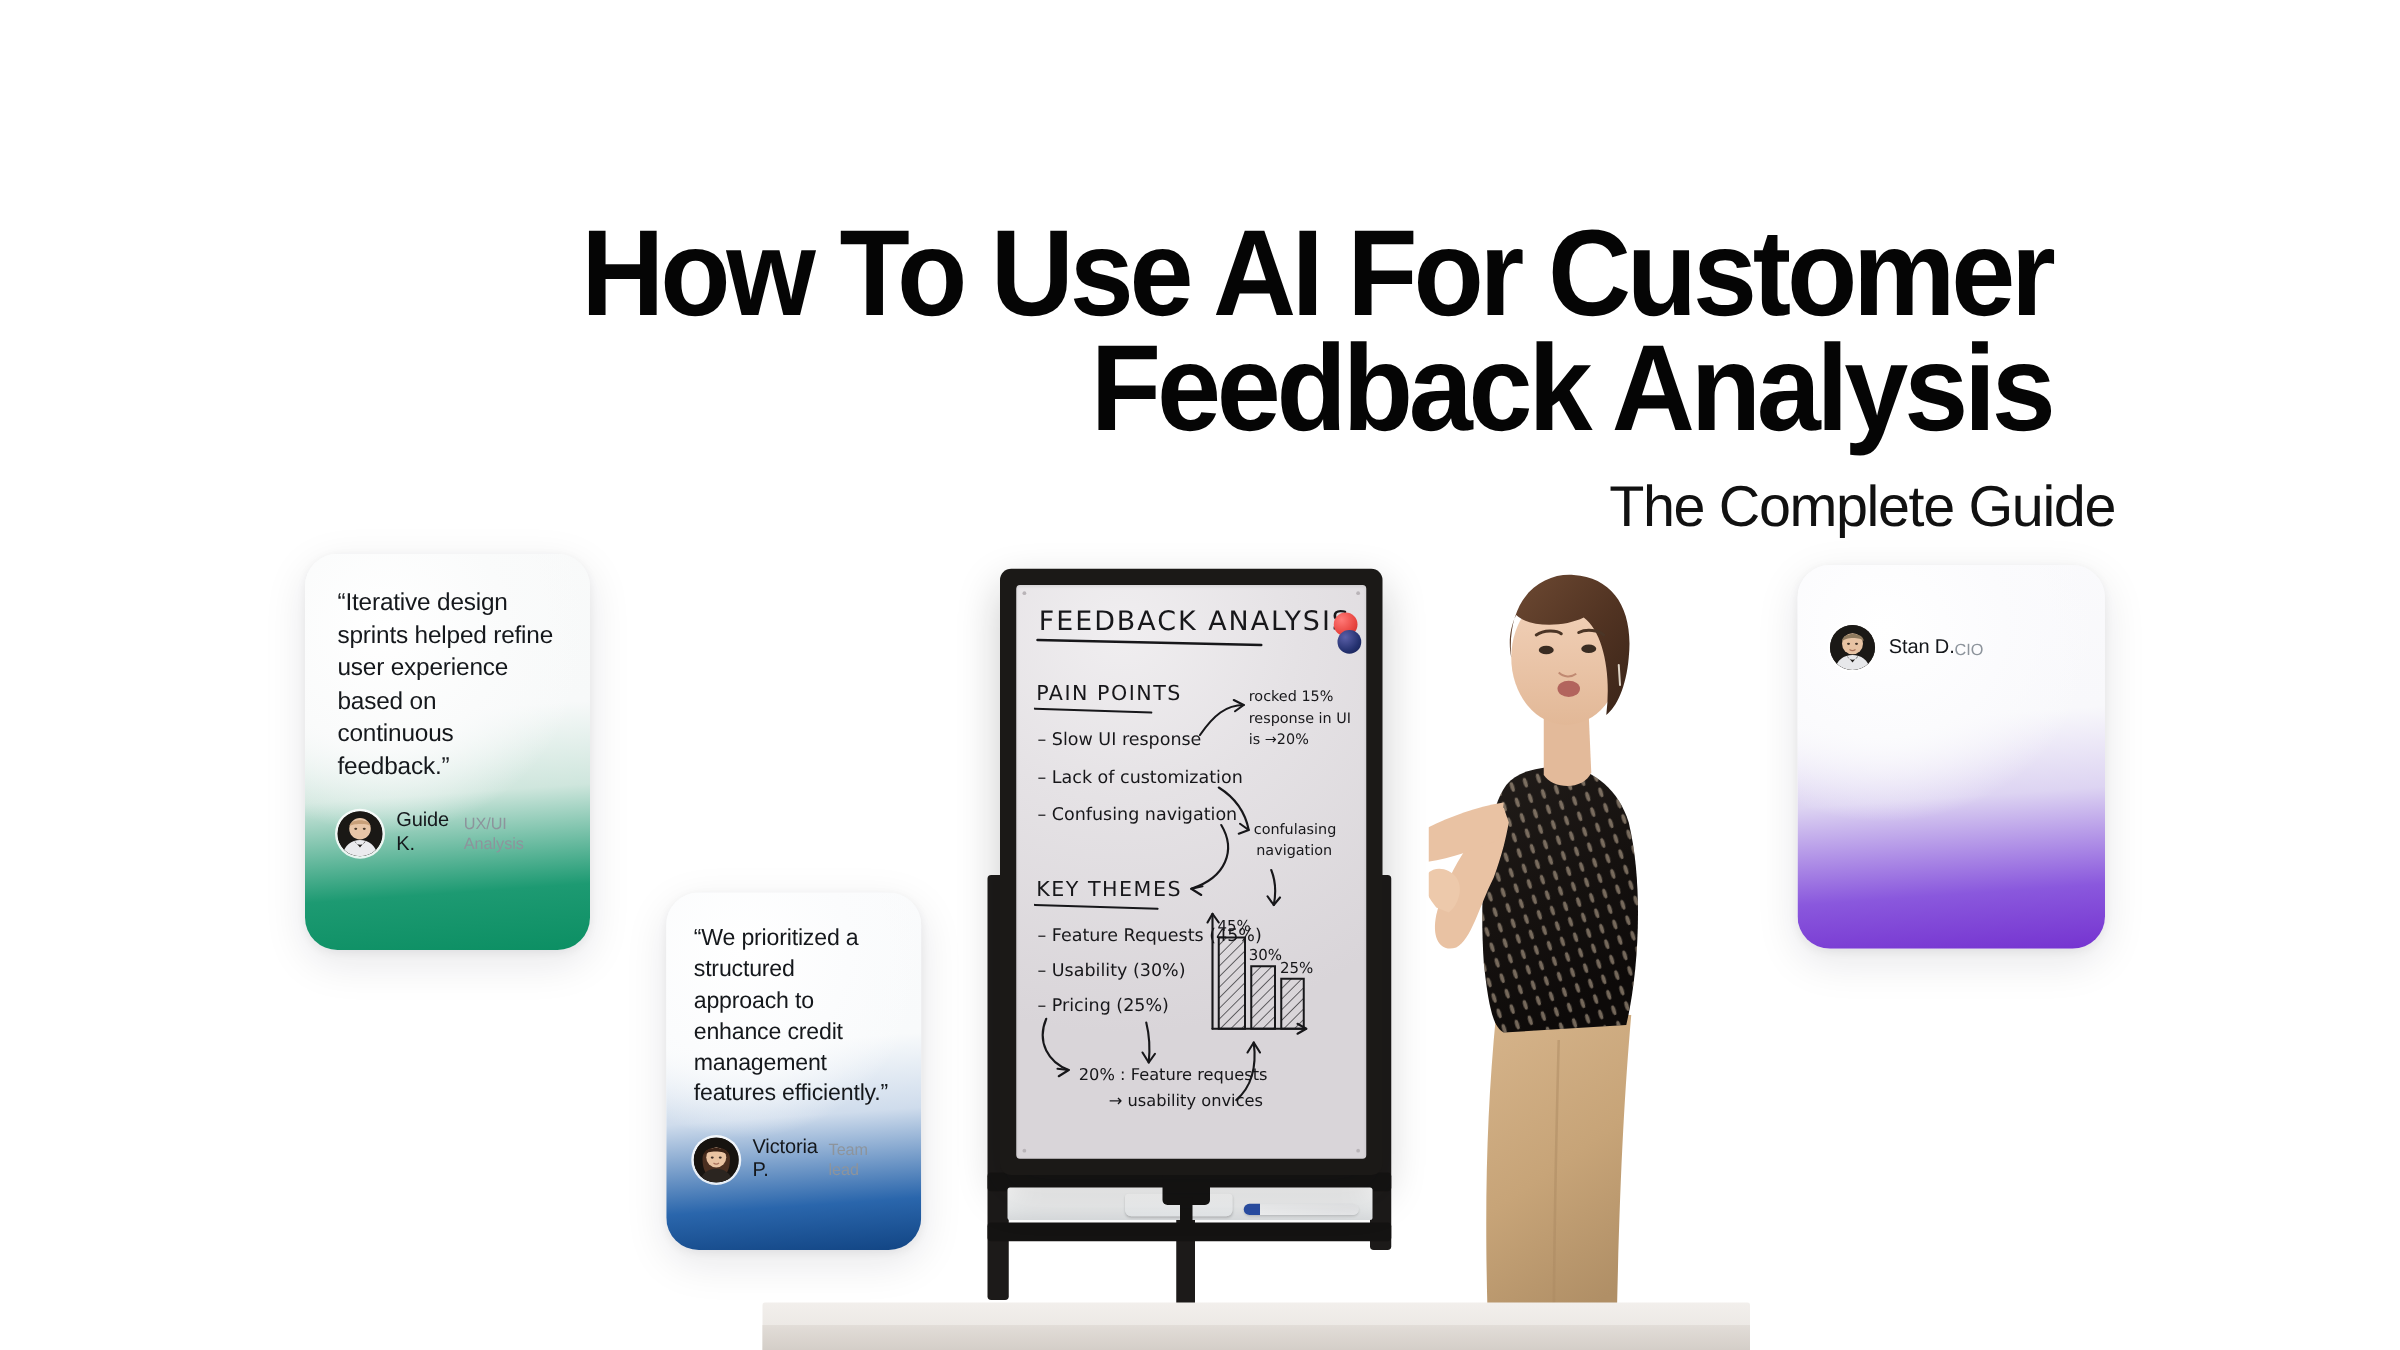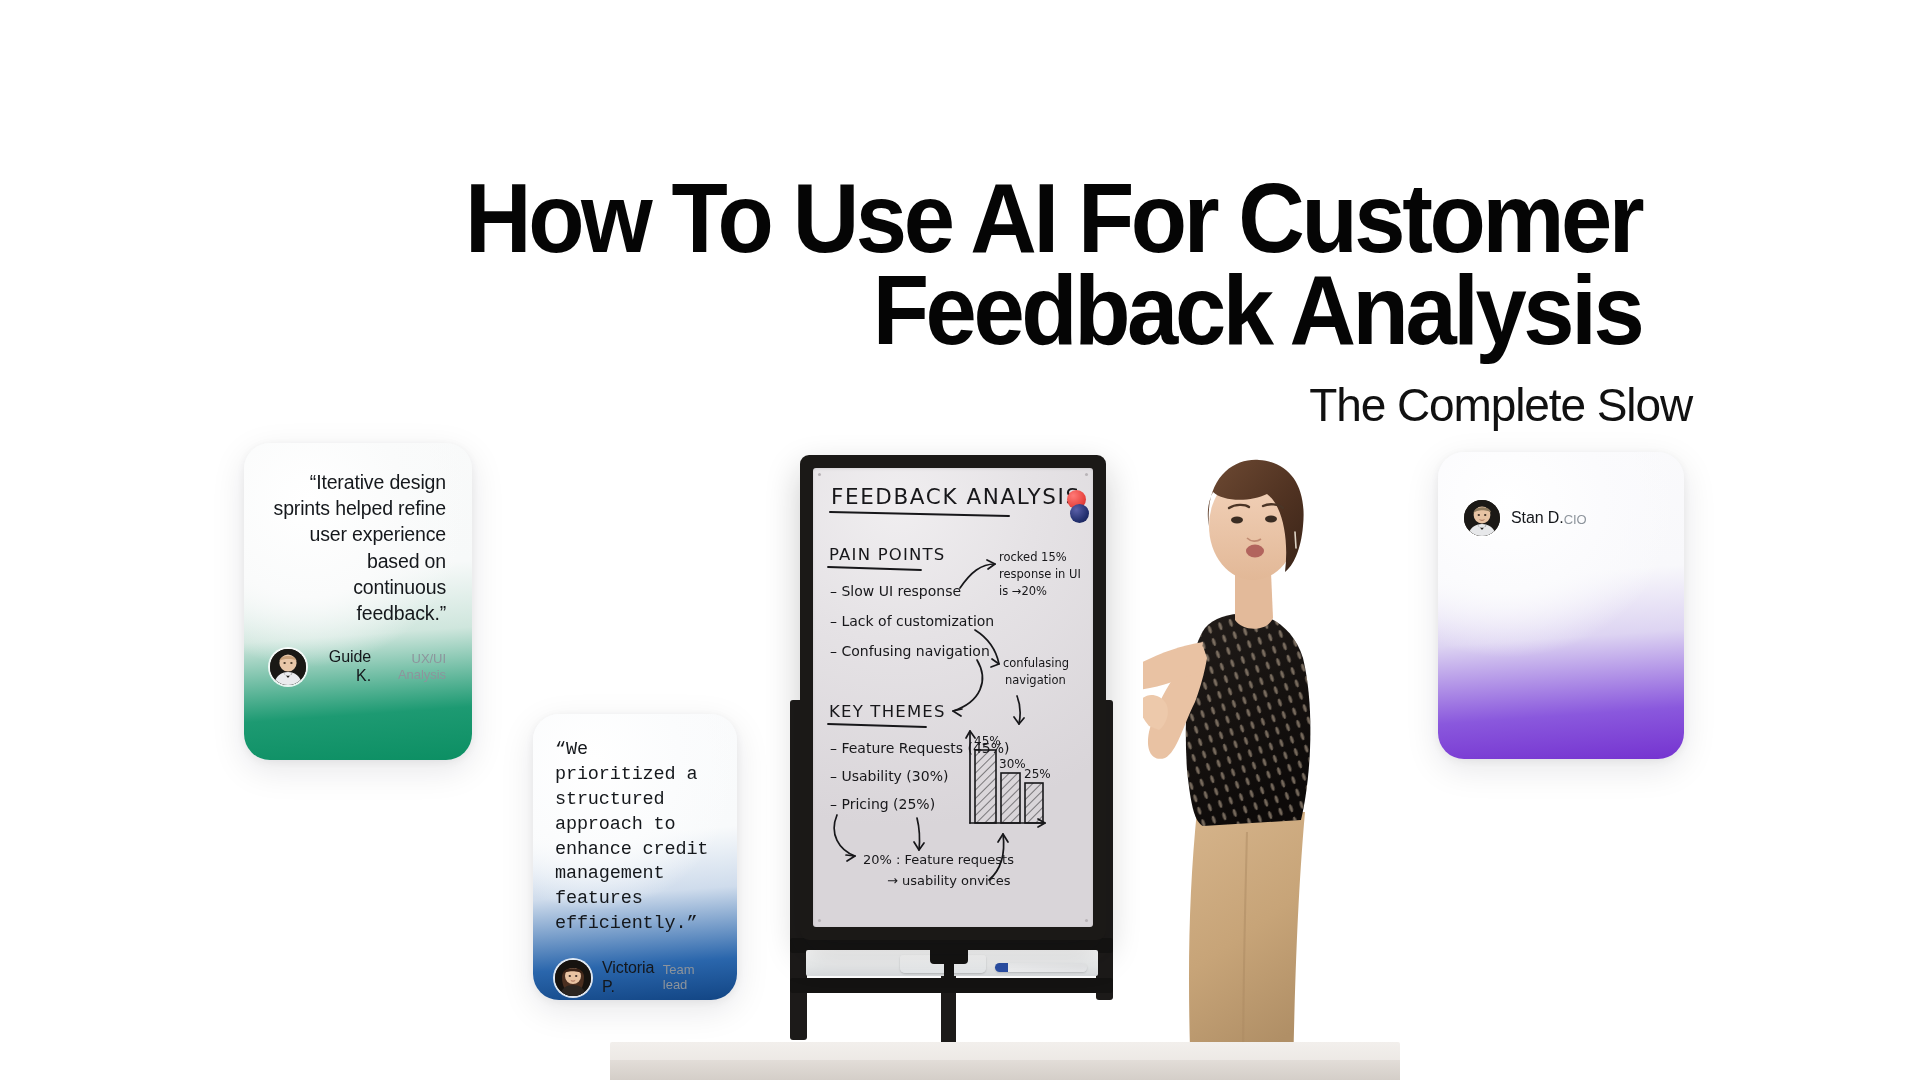--- a/index.html
+++ b/index.html
@@ -55,39 +55,39 @@
     flex:0 0 36px;overflow:hidden;position:relative;
     background:#2a2520;
     box-shadow:0 0 0 2px rgba(255,255,255,.85);
   }
   .avatar .face{position:absolute;left:0;top:0;width:100%;height:100%;}
   .tmeta{display:flex;flex-direction:row;line-height:1.18;}
   .tname{font-size:16px;color:#14171b;font-weight:400;letter-spacing:-0.1px;}
   .trole{font-size:13px;color:#8d949c;margin-top:3px;letter-spacing:-0.05px;}
 
   
-  #card-dmitry{left:244px;top:443px;width:228px;height:317px;text-align:right;}
+  #card-dmitry{left:244px;top:443px;width:228px;height:317px;}
   #card-dmitry .grad{
     background:
       radial-gradient(115% 85% at 28% 18%, #ffffff 0%, #fafbfb 36%, rgba(250,251,251,0) 62%),
       linear-gradient(176deg,#f9fafa 0%,#f7f9f9 40%,#cfe6dd 60%,#1d9a72 84%,#0c8f63 100%);
   }
   #card-victoria{left:533px;top:714px;width:204px;height:286px;}
   #card-victoria .grad{
     background:
       radial-gradient(115% 85% at 30% 16%, #ffffff 0%, #fbfcfd 36%, rgba(251,252,253,0) 62%),
       linear-gradient(176deg,#fafbfc 0%,#f8fafb 42%,#cfdcec 62%,#2a66ac 86%,#124584 100%);
   }
   #card-stan{left:1438px;top:452px;width:246px;height:307px;}
   #card-stan .grad{
     background:
       radial-gradient(115% 85% at 28% 16%, #ffffff 0%, #fbfbfd 34%, rgba(251,251,253,0) 60%),
       linear-gradient(176deg,#fafafc 0%,#f8f8fb 40%,#ddd4f2 60%,#8a58dd 84%,#7533d0 100%);
   }
-  #card-victoria .tquote{font-size:18.5px;font-family:Liberation Mono, monospace;}
+  #card-victoria .tquote{font-size:18.5px;}
   #card-victoria .inner{padding:24px 22px 0 22px;}
   #card-stan .inner{padding:26px 26px 0 26px;}
 
   
   .scene{position:absolute;left:0;top:0;width:1920px;height:1080px;}
 
   
   .easel-leg{position:absolute;background:#1c1a19;border-radius:3px;}
   #leg-left{left:790px;top:700px;width:17px;height:340px;}
   #leg-right{left:1096px;top:700px;width:17px;height:300px;}
@@ -160,21 +160,21 @@
   }
 </style>
 </head>
 <body>
 
 <div class="hero">
   <h1 class="hero-title">
     <span class="ln ln1">How To Use AI For Customer</span>
     <span class="ln ln2">Feedback Analysis</span>
   </h1>
-  <p class="hero-sub">The Complete Slow</p>
+  <p class="hero-sub">The Complete Guide</p>
 </div>
 
 <div class="scene">
 
   <div class="easel-leg" id="leg-left"></div>
   <div class="easel-leg" id="leg-right"></div>
   <div class="easel-leg" id="leg-center"></div>
   <div class="easel-cross" id="cross-top"></div>
   <div class="easel-cross" id="cross-bot"></div>
   <div class="tray"></div>

